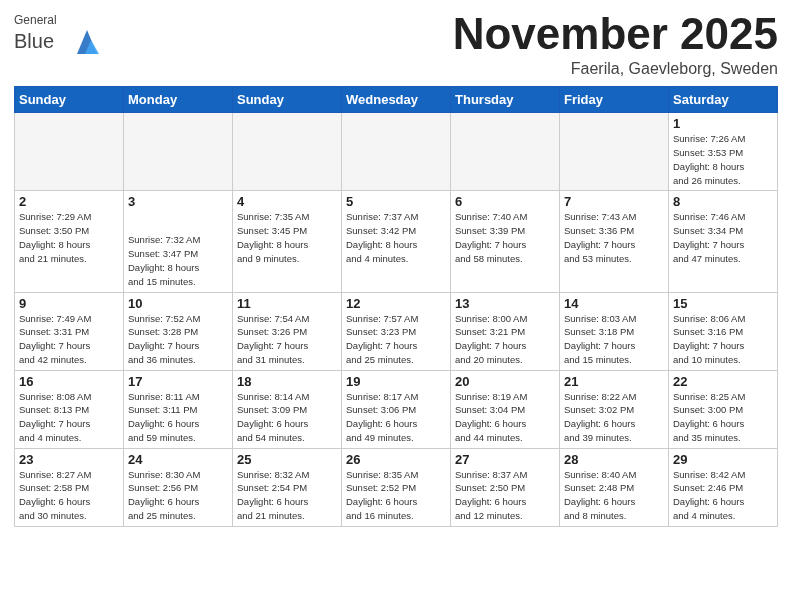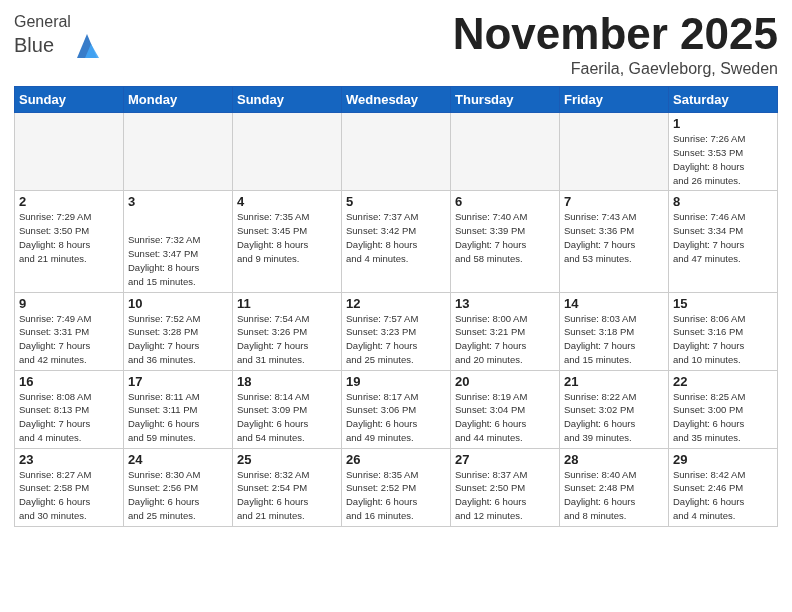--- a/index.html
+++ b/index.html
@@ -85,21 +85,21 @@
       height: 60px;
     }
   </style>
 </head>
 <body>
 
 <div class="page">
   <div class="header-area">
     <div class="logo">
       <div style="display:flex;flex-direction:column;align-items:flex-start;">
-        <span style="font-size:16px;color:#444;font-family:Arial;line-height:1;">General</span>
+        <span style="font-size:12px;color:#444;font-family:Arial;line-height:1;">General</span>
         <div style="display:flex;align-items:center;gap:12px;">
           <span style="font-size:20px;color:#444;font-family:Arial;line-height:1;">Blue</span>
           <svg width="36" height="30" viewBox="0 0 36 30" style="margin-left:3px;">
             <polygon points="8,28 18,4 28,28" fill="#1565C0" opacity="0.85"></polygon>
             <polygon points="16,28 22,14 30,28" fill="#42A5F5" opacity="0.9"></polygon>
           </svg>
         </div>
       </div>
     </div>
     <div class="title-area">

